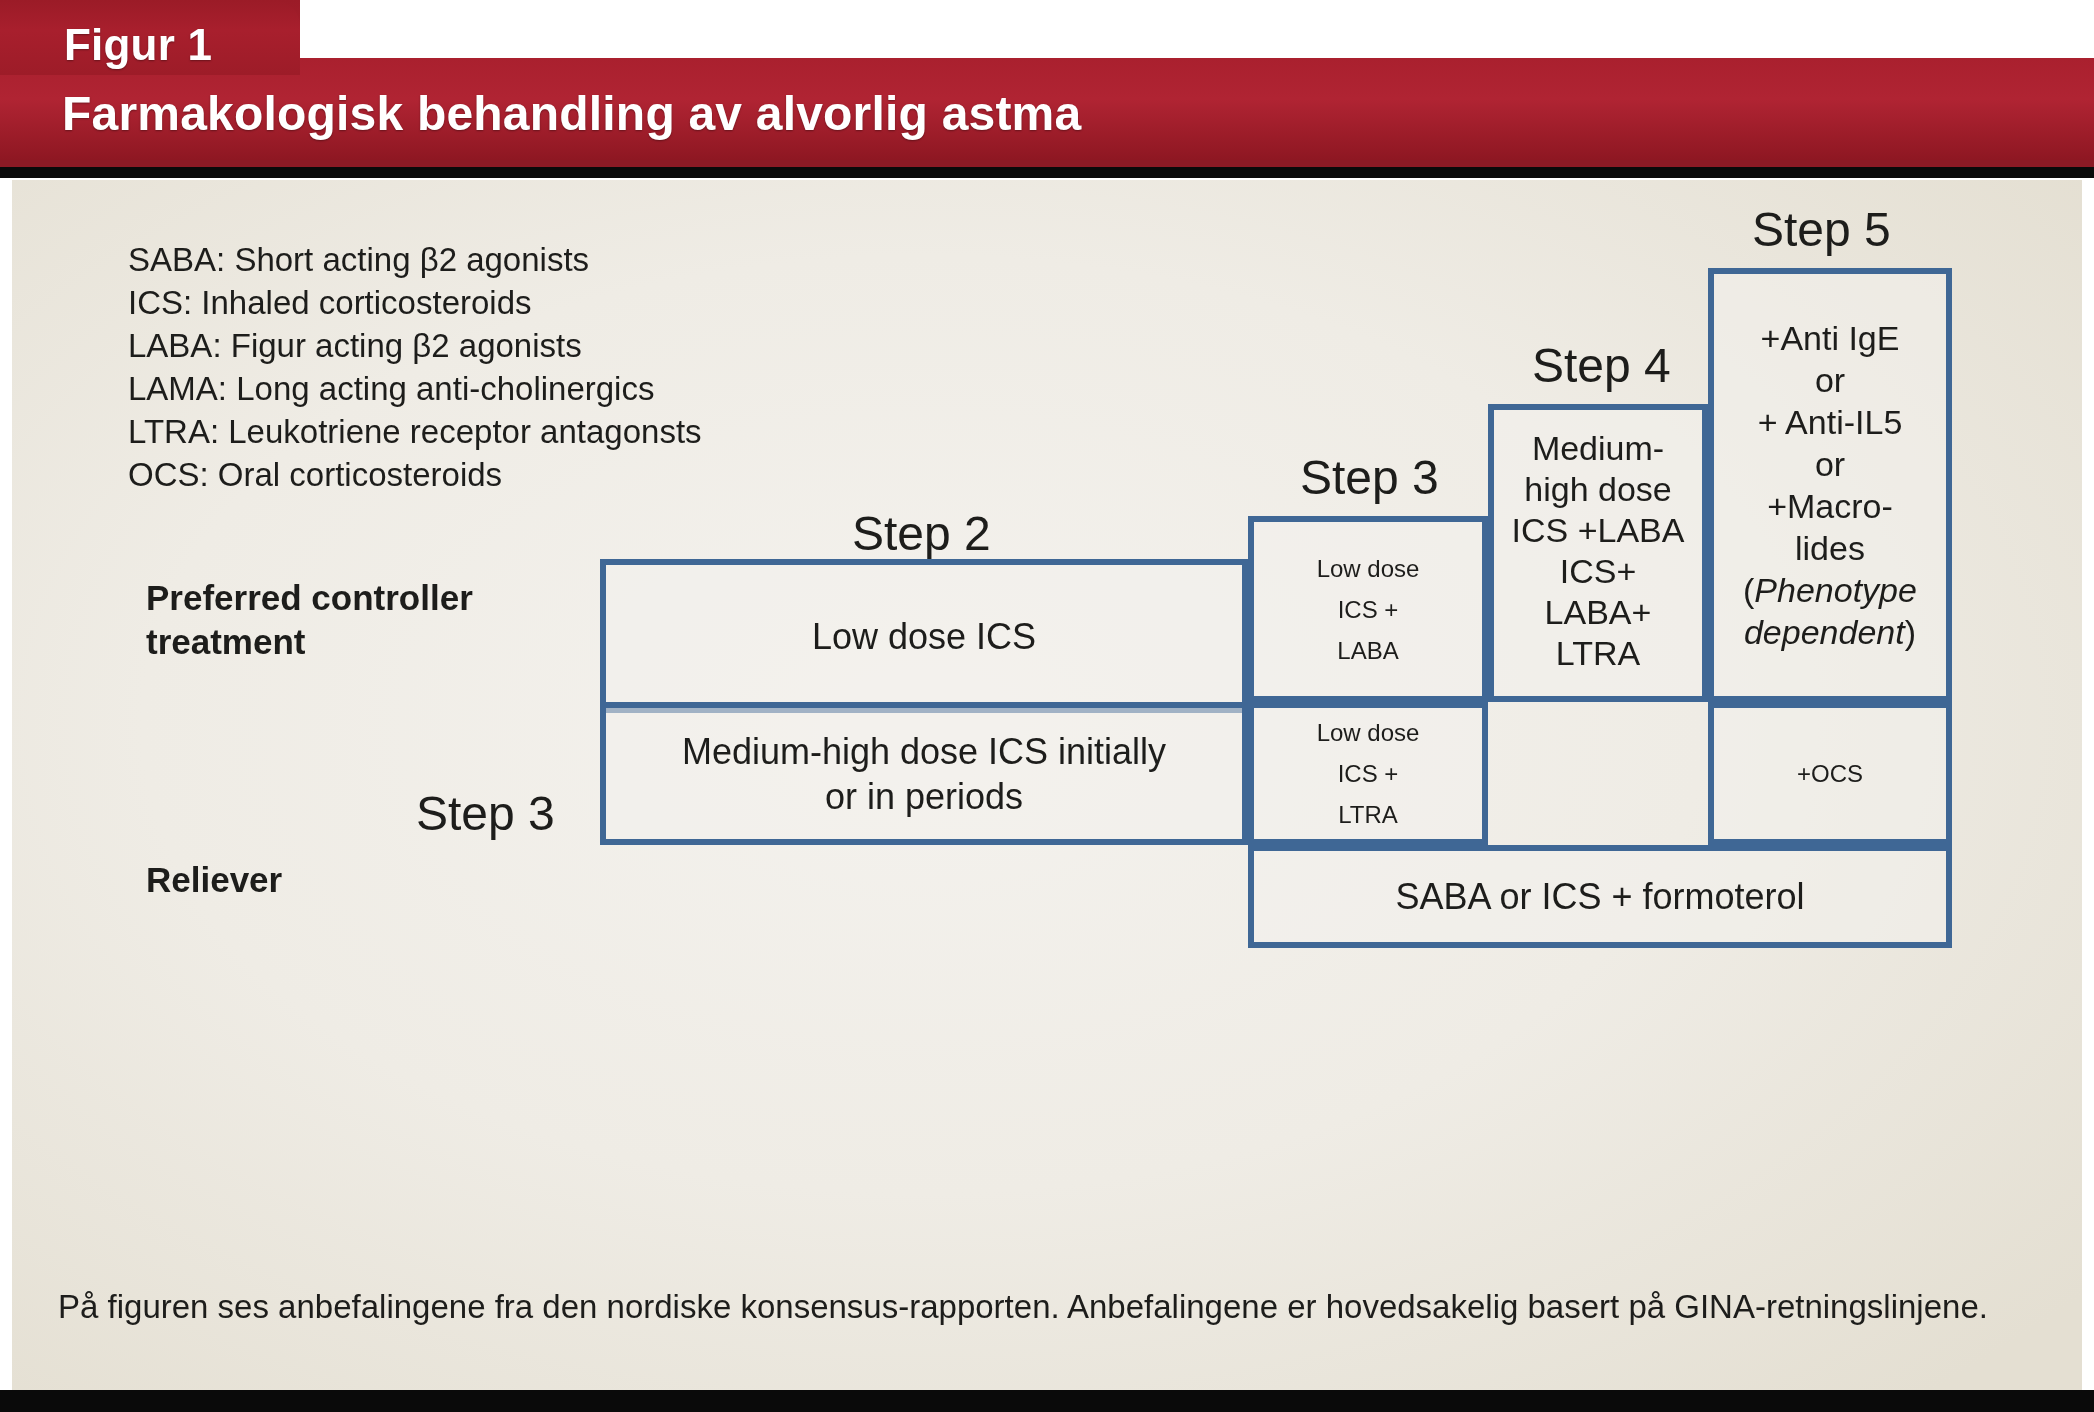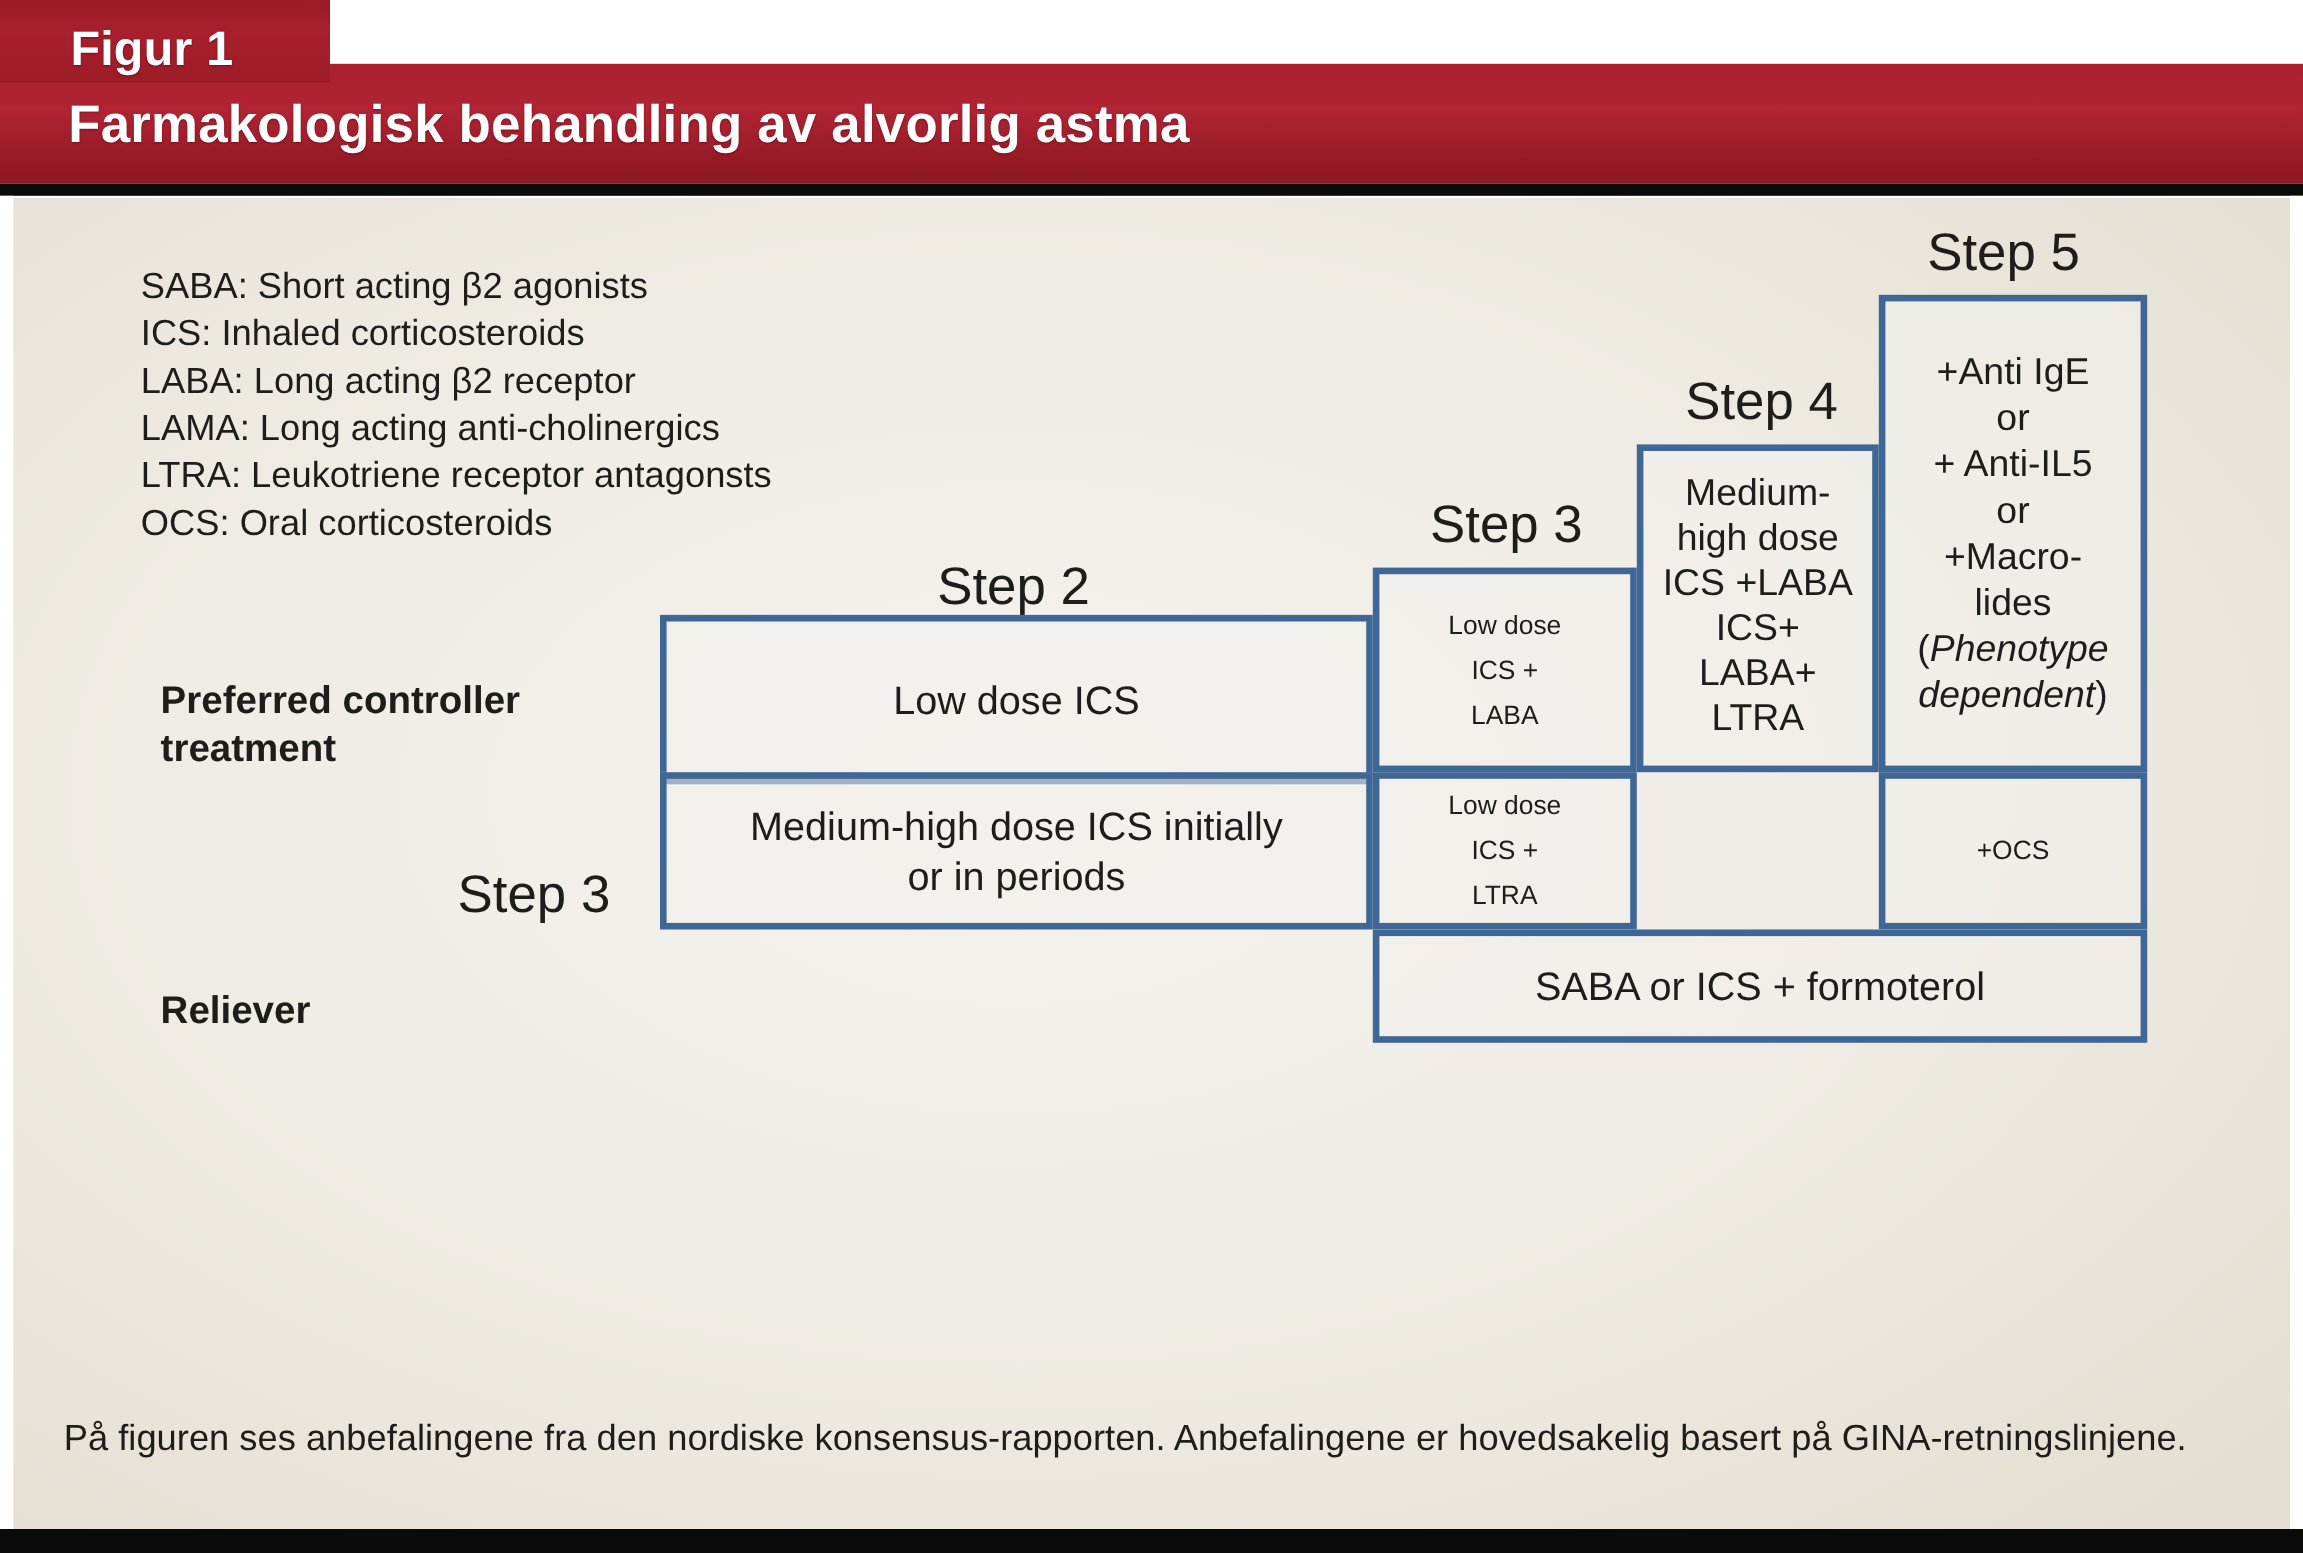--- a/index.html
+++ b/index.html
@@ -77,21 +77,21 @@
   .two-part p{margin:0;font-size:34px;line-height:41px;white-space:pre-line;}
   .two-part p.second{margin-bottom:6px;}
 
   
   .s5{font-size:34px;line-height:42px;}
   .s5 .ital{font-style:italic;}
 
   
   .row-label{
     position:absolute;font-weight:bold;font-size:35px;line-height:44px;
-    color:#1d1d1b;white-space:pre-line;margin-top:39px;
+    color:#1d1d1b;white-space:pre-line;
   }
 
   
   .caption{
     position:absolute;left:62px;top:1300px;width:1990px;
     font-size:33px;color:#1d1d1b;white-space:nowrap;
   }
 </style>
 </head>
 <body>
@@ -105,21 +105,21 @@
     <div class="banner-title">Farmakologisk behandling av alvorlig astma</div>
   </div>
   <div class="rule-red"></div>
   <div class="rule-black"></div>
 
   <div class="figure-body">
 
     <div class="legend" style="left:116px;top:58px;">
       <div>SABA: Short acting β2 agonists</div>
       <div>ICS: Inhaled corticosteroids</div>
-      <div>LABA: Long acting β2 receptor</div>
+      <div>LABA: Figur acting β2 agonists</div>
       <div>LAMA: Long acting anti-cholinergics</div>
       <div>LTRA:  Leukotriene receptor antagonsts</div>
       <div>OCS: Oral corticosteroids</div>
     </div>
 
     <div class="step-title" style="left:404px;top:606px;">Step 3</div>
     <div class="step-title" style="left:840px;top:326px;">Step 2</div>
     <div class="step-title" style="left:1288px;top:270px;">Step 3</div>
     <div class="step-title" style="left:1520px;top:158px;">Step 4</div>
     <div class="step-title" style="left:1740px;top:22px;">Step 5</div>

